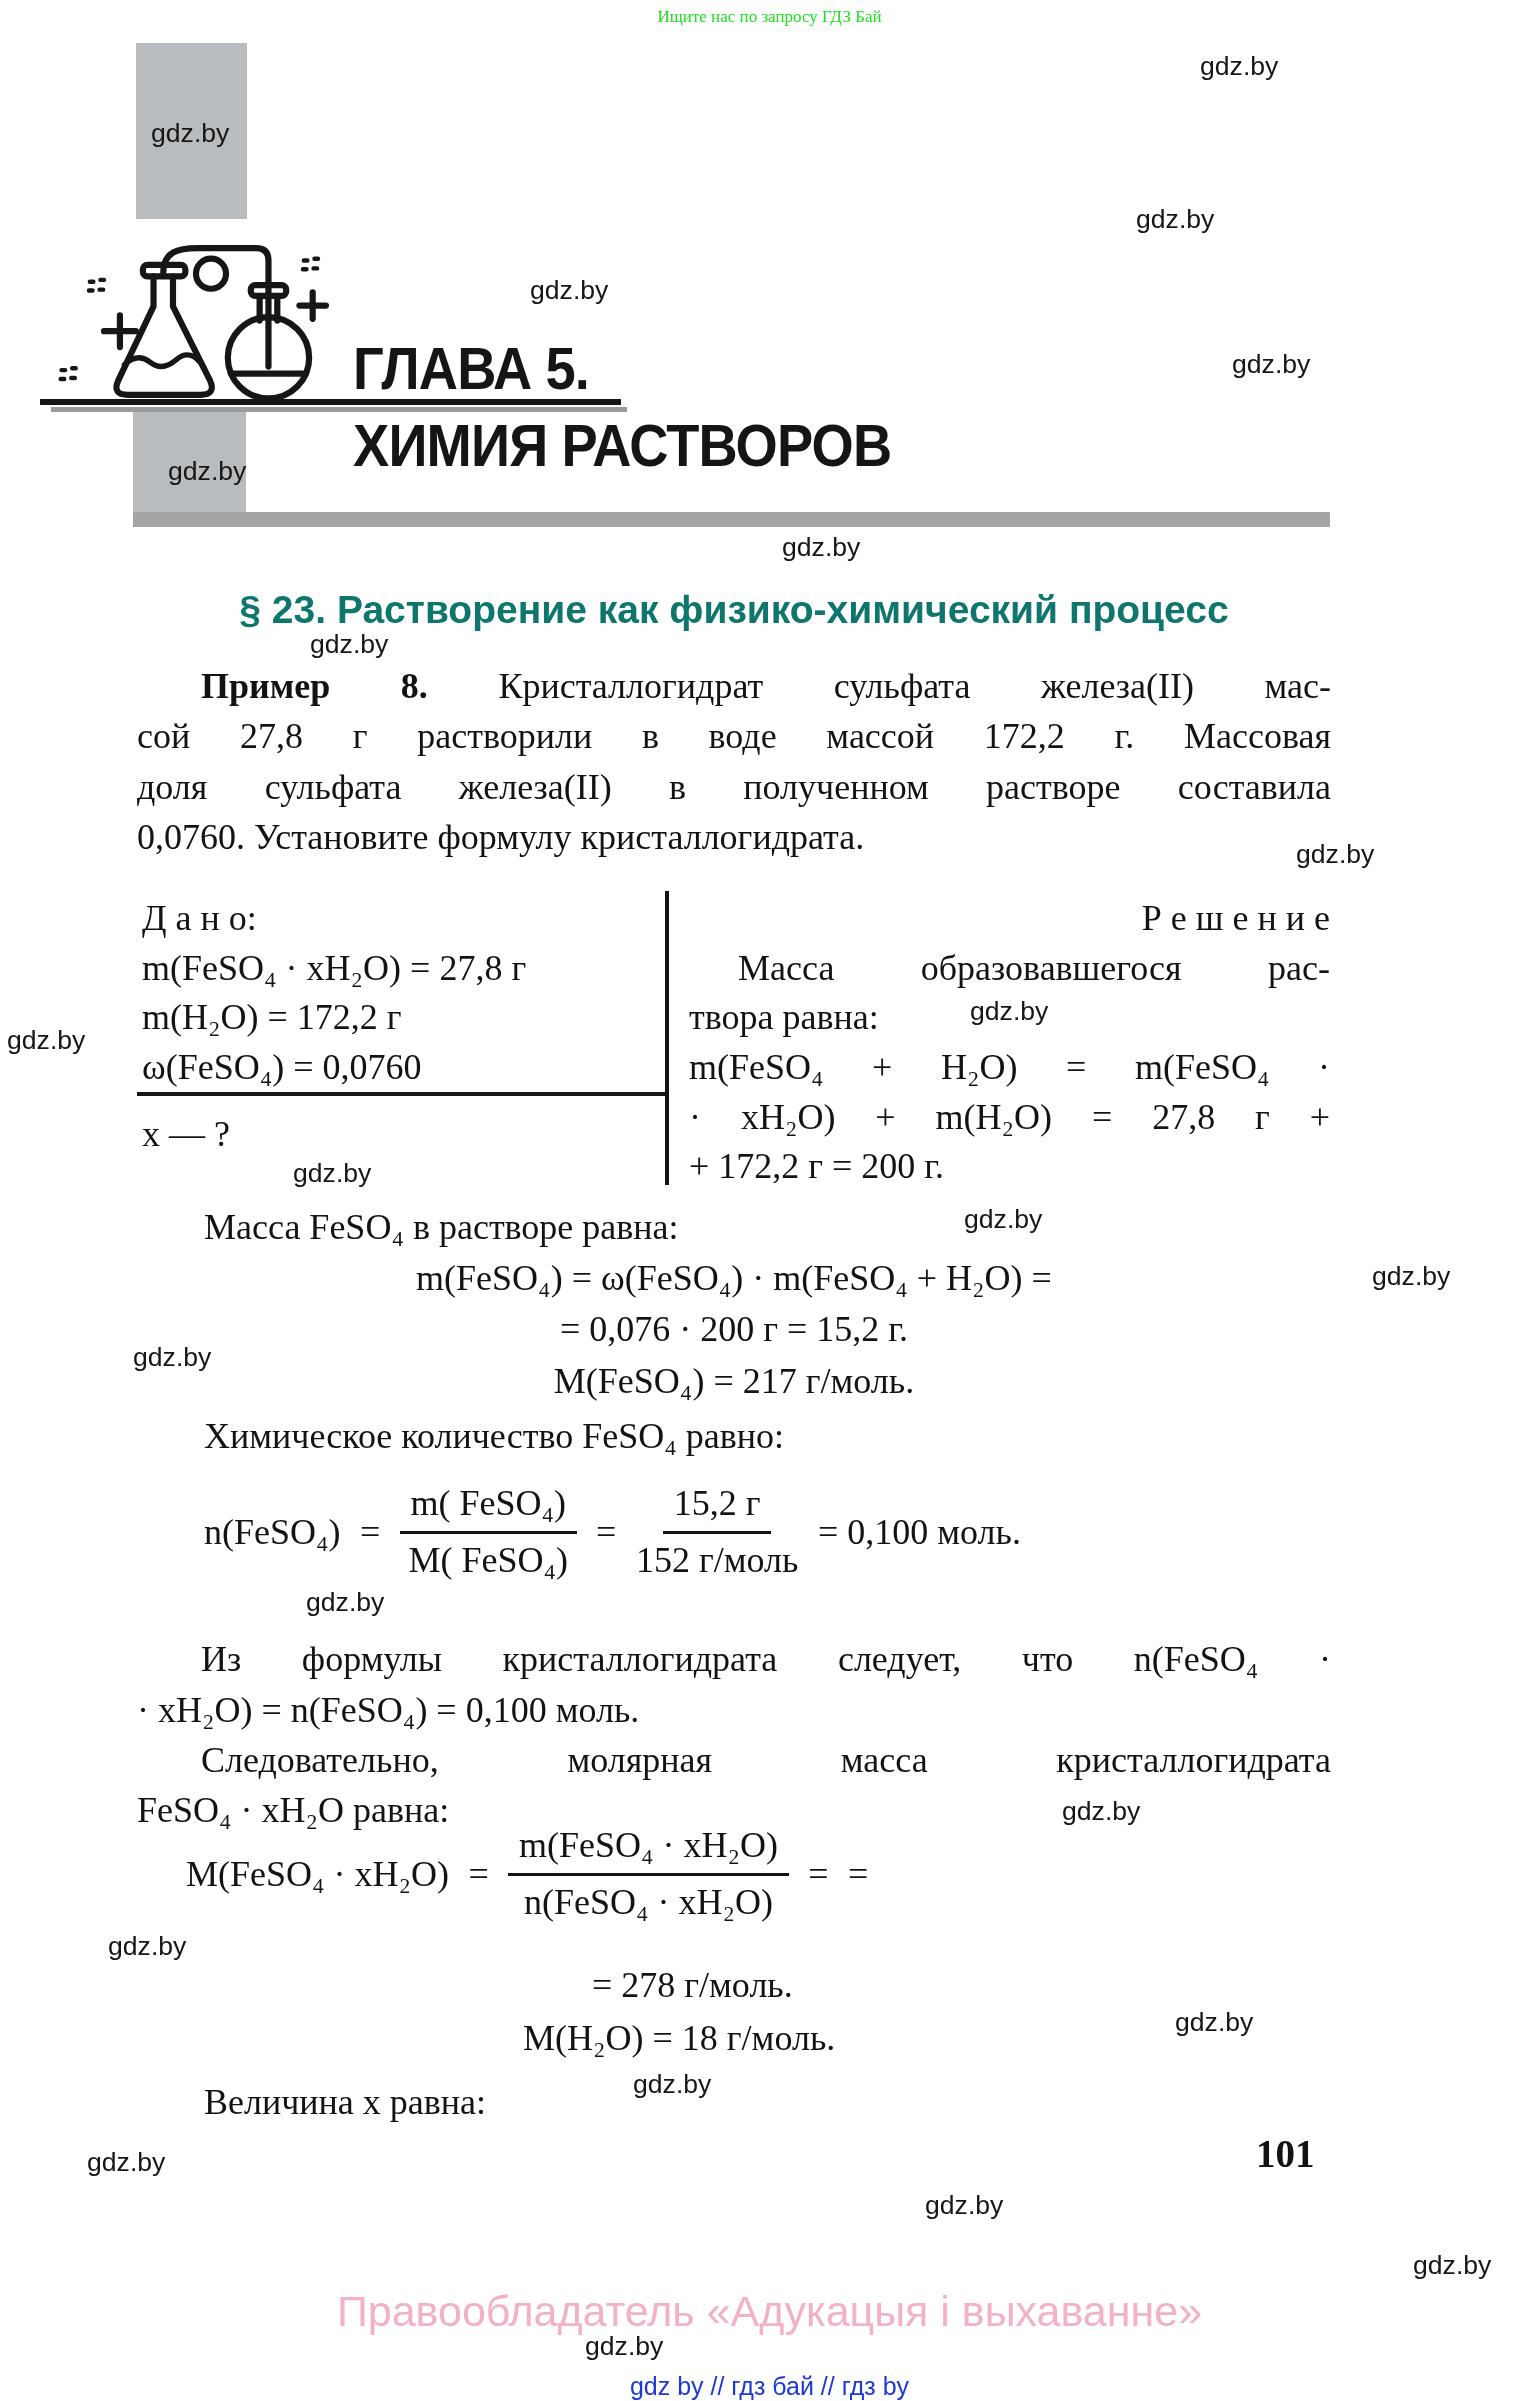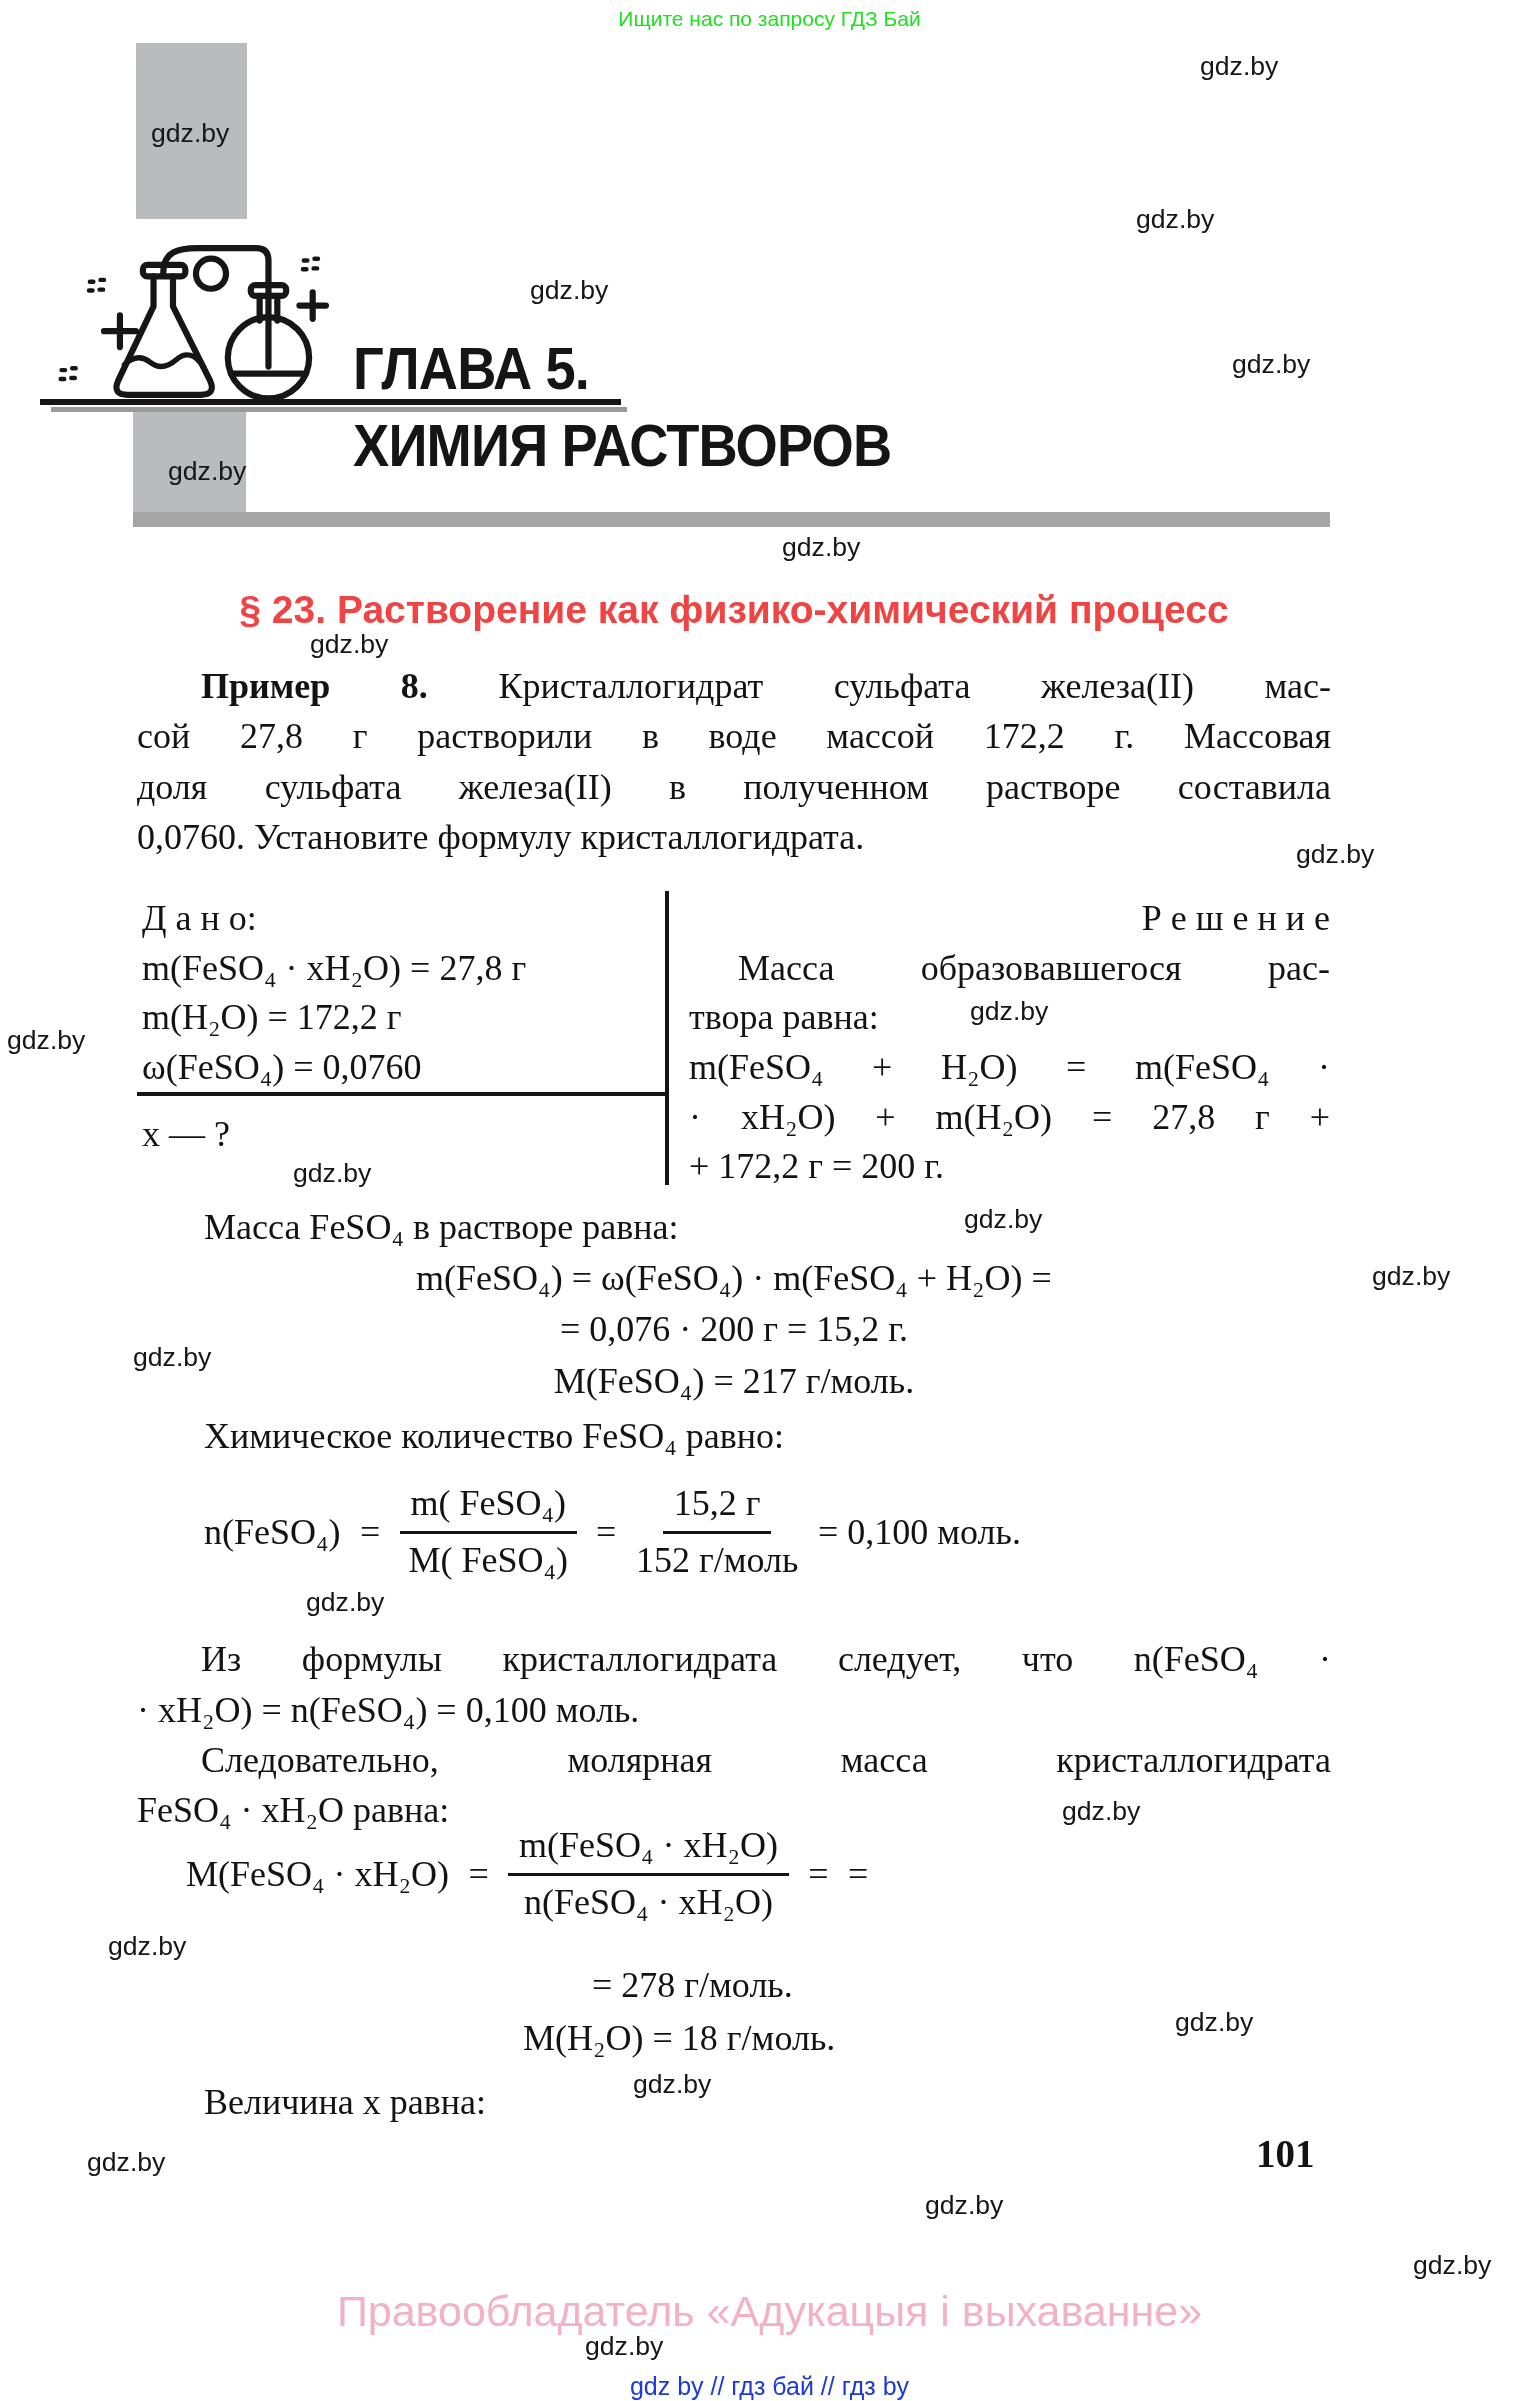--- a/index.html
+++ b/index.html
@@ -6,34 +6,34 @@
   body{
     width:1539px;height:2401px;position:relative;background:#ffffff;
     font-family:"Liberation Serif",serif;color:#131313;overflow:hidden;
   }
   .abs{position:absolute}
   
   .wm{position:absolute;font-family:"Liberation Sans",sans-serif;font-size:26.6px;
       color:#161616;white-space:nowrap;letter-spacing:0}
   
   .banner{position:absolute;top:7px;left:0;width:100%;text-align:center;
-      font-family:Liberation Sans, sans-serif;font-size:21px;color:#1fdf1f}
+      font-family:Liberation Serif, serif;font-size:17px;color:#1fdf1f}
   
   .sq{position:absolute;background:#b9bcbe}
   .graybar{position:absolute;background:#a5a5a5}
   .rule-black{position:absolute;background:#161616}
   .rule-gray{position:absolute;background:#9a9a9a}
   
   .chap{position:absolute;font-family:"Liberation Sans",sans-serif;font-weight:bold;
       font-size:59px;line-height:1;letter-spacing:-0.9px;transform:scaleX(0.92);
       transform-origin:left top;white-space:nowrap;color:#151515}
   
   .sec-head{position:absolute;left:137px;width:1194px;text-align:center;
       font-family:"Liberation Sans",sans-serif;font-weight:bold;font-size:39px;
-      white-space:nowrap;color:#ef4444}
+      white-space:nowrap;color:#0f766e}
   
   .tline{position:absolute;font-size:36px;white-space:nowrap}
   .jline{position:absolute;left:137px;width:1194px;font-size:36px;
       text-align:justify;text-align-last:justify}
   .ind{display:inline-block;width:64px}
   .ind-s{display:inline-block;width:49px}
   .ceq{position:absolute;left:137px;width:1194px;text-align:center;
       font-size:36px;white-space:nowrap}
   .exlabel{font-weight:bold;}
   

